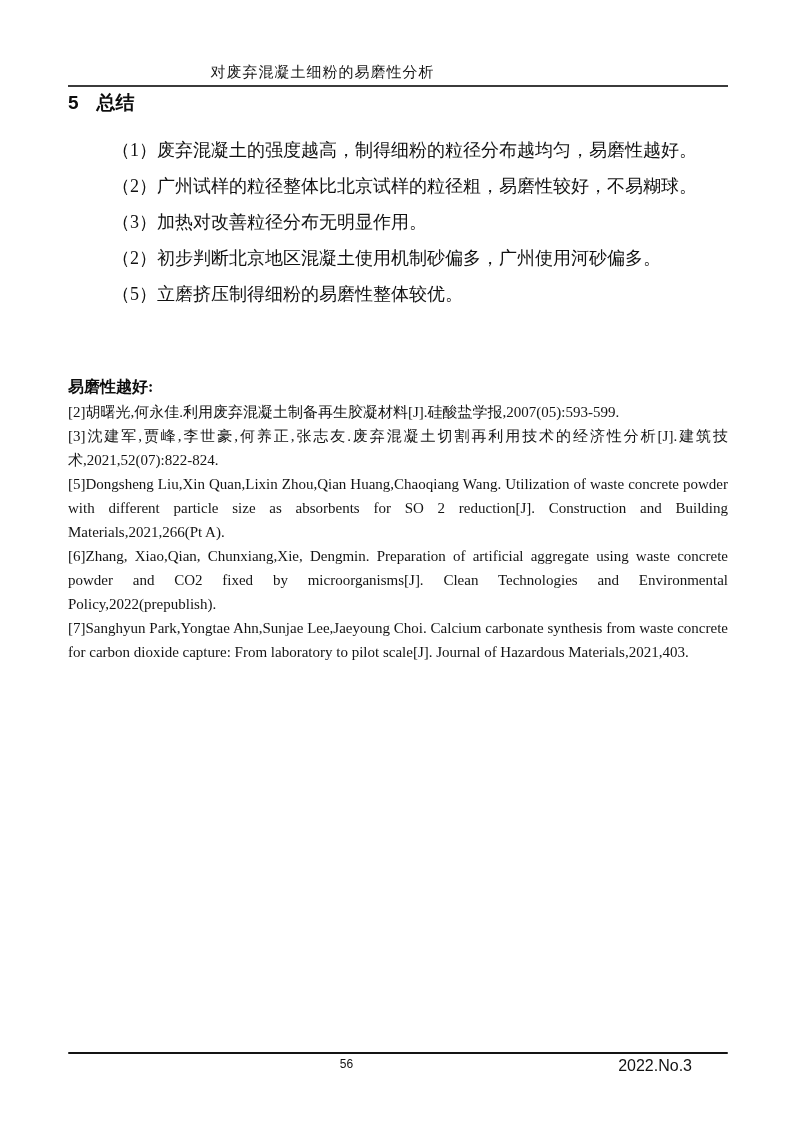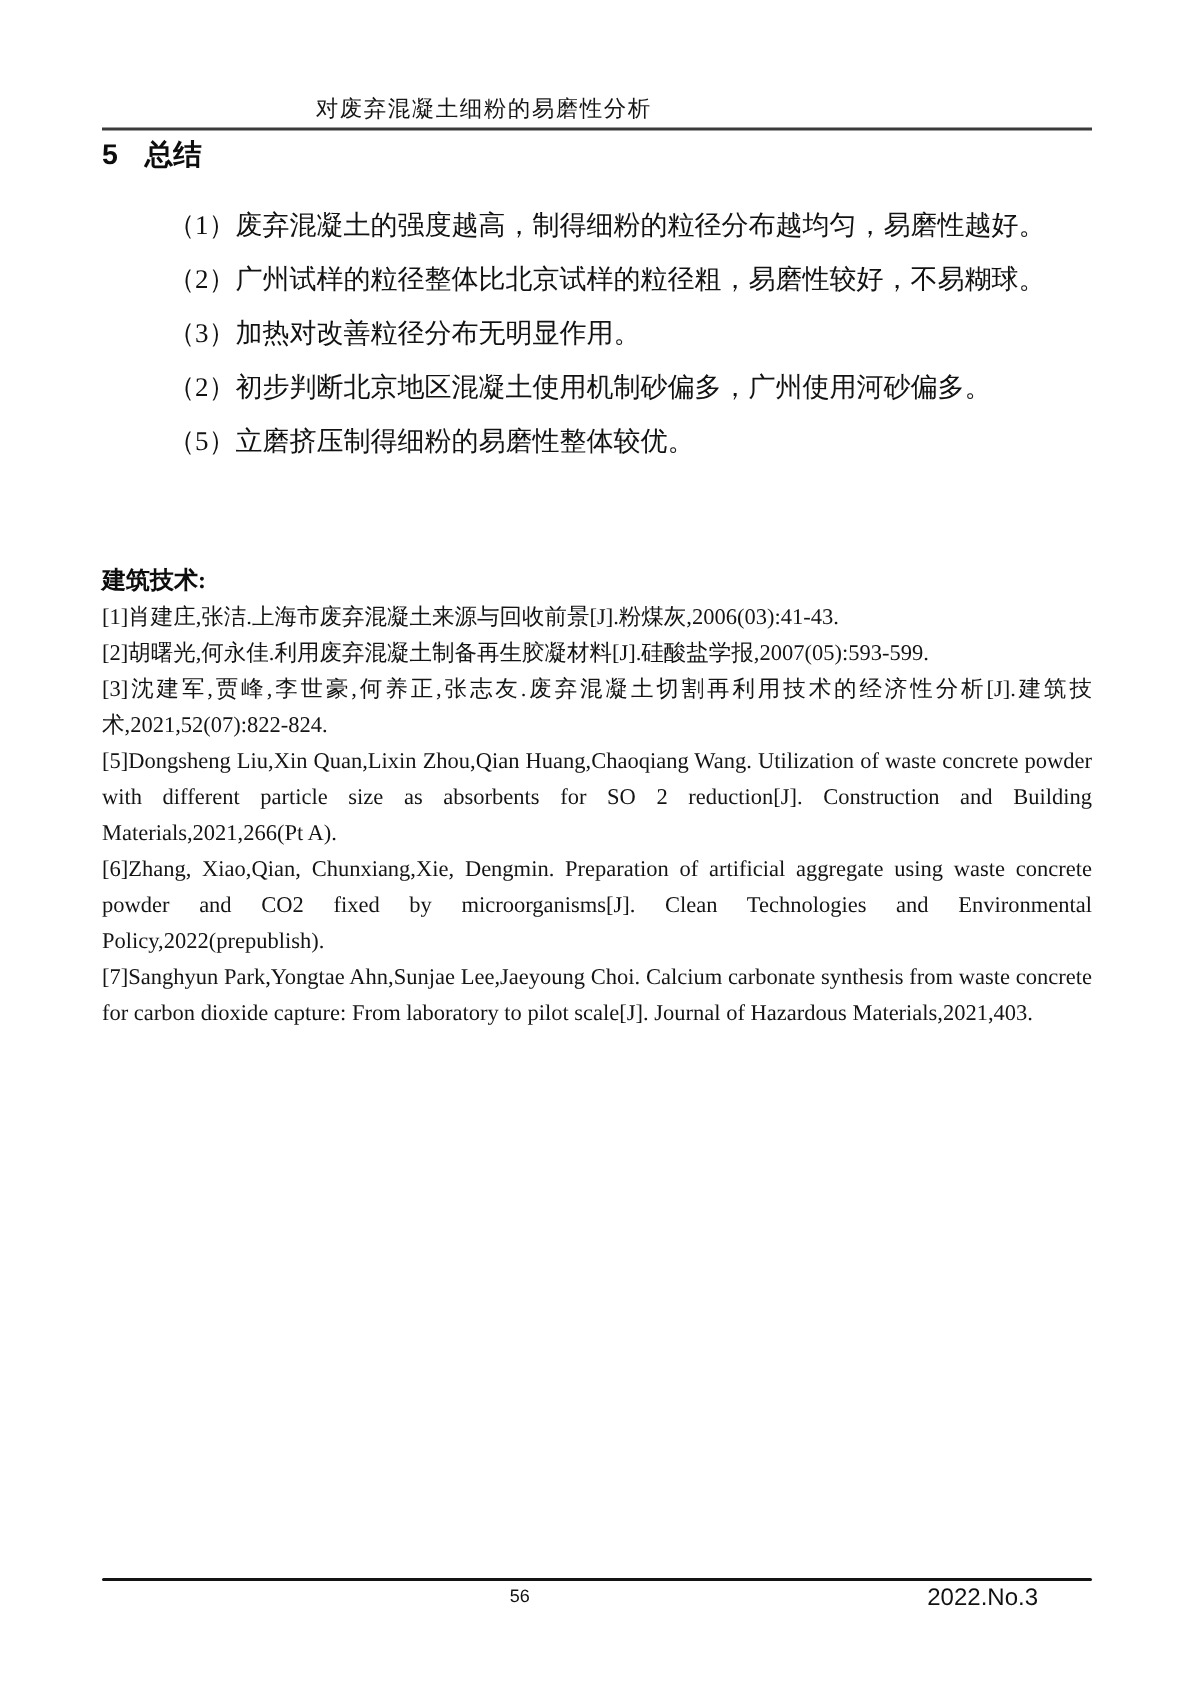--- a/index.html
+++ b/index.html
@@ -125,24 +125,23 @@
   </div>
 
   <div class="conclusions">
     <p>（1）废弃混凝土的强度越高，制得细粉的粒径分布越均匀，易磨性越好。</p>
     <p>（2）广州试样的粒径整体比北京试样的粒径粗，易磨性较好，不易糊球。</p>
     <p>（3）加热对改善粒径分布无明显作用。</p>
     <p>（2）初步判断北京地区混凝土使用机制砂偏多，广州使用河砂偏多。</p>
     <p>（5）立磨挤压制得细粉的易磨性整体较优。</p>
   </div>
 
-  <div class="ref-heading">建筑技术:</div>
+  <div class="ref-heading">易磨性越好:</div>
 
   <div class="references">
-    <p>[1]肖建庄,张洁.上海市废弃混凝土来源与回收前景[J].粉煤灰,2006(03):41-43.</p>
     <p>[2]胡曙光,何永佳.利用废弃混凝土制备再生胶凝材料[J].硅酸盐学报,2007(05):593-599.</p>
     <p>[3]沈建军,贾峰,李世豪,何养正,张志友.废弃混凝土切割再利用技术的经济性分析[J].建筑技术,2021,52(07):822-824.</p>
     <p>[5]Dongsheng Liu,Xin Quan,Lixin Zhou,Qian Huang,Chaoqiang Wang. Utilization of waste concrete powder with different particle size as absorbents for SO 2 reduction[J]. Construction and Building Materials,2021,266(Pt A).</p>
     <p>[6]Zhang, Xiao,Qian, Chunxiang,Xie, Dengmin. Preparation of artificial aggregate using waste concrete powder and CO2 fixed by microorganisms[J]. Clean Technologies and Environmental Policy,2022(prepublish).</p>
     <p>[7]Sanghyun Park,Yongtae Ahn,Sunjae Lee,Jaeyoung Choi. Calcium carbonate synthesis from waste concrete for carbon dioxide capture: From laboratory to pilot scale[J]. Journal of Hazardous Materials,2021,403.</p>
   </div>
 
   <div class="footer-rule"></div>
 
   <div class="page-number">56</div>

